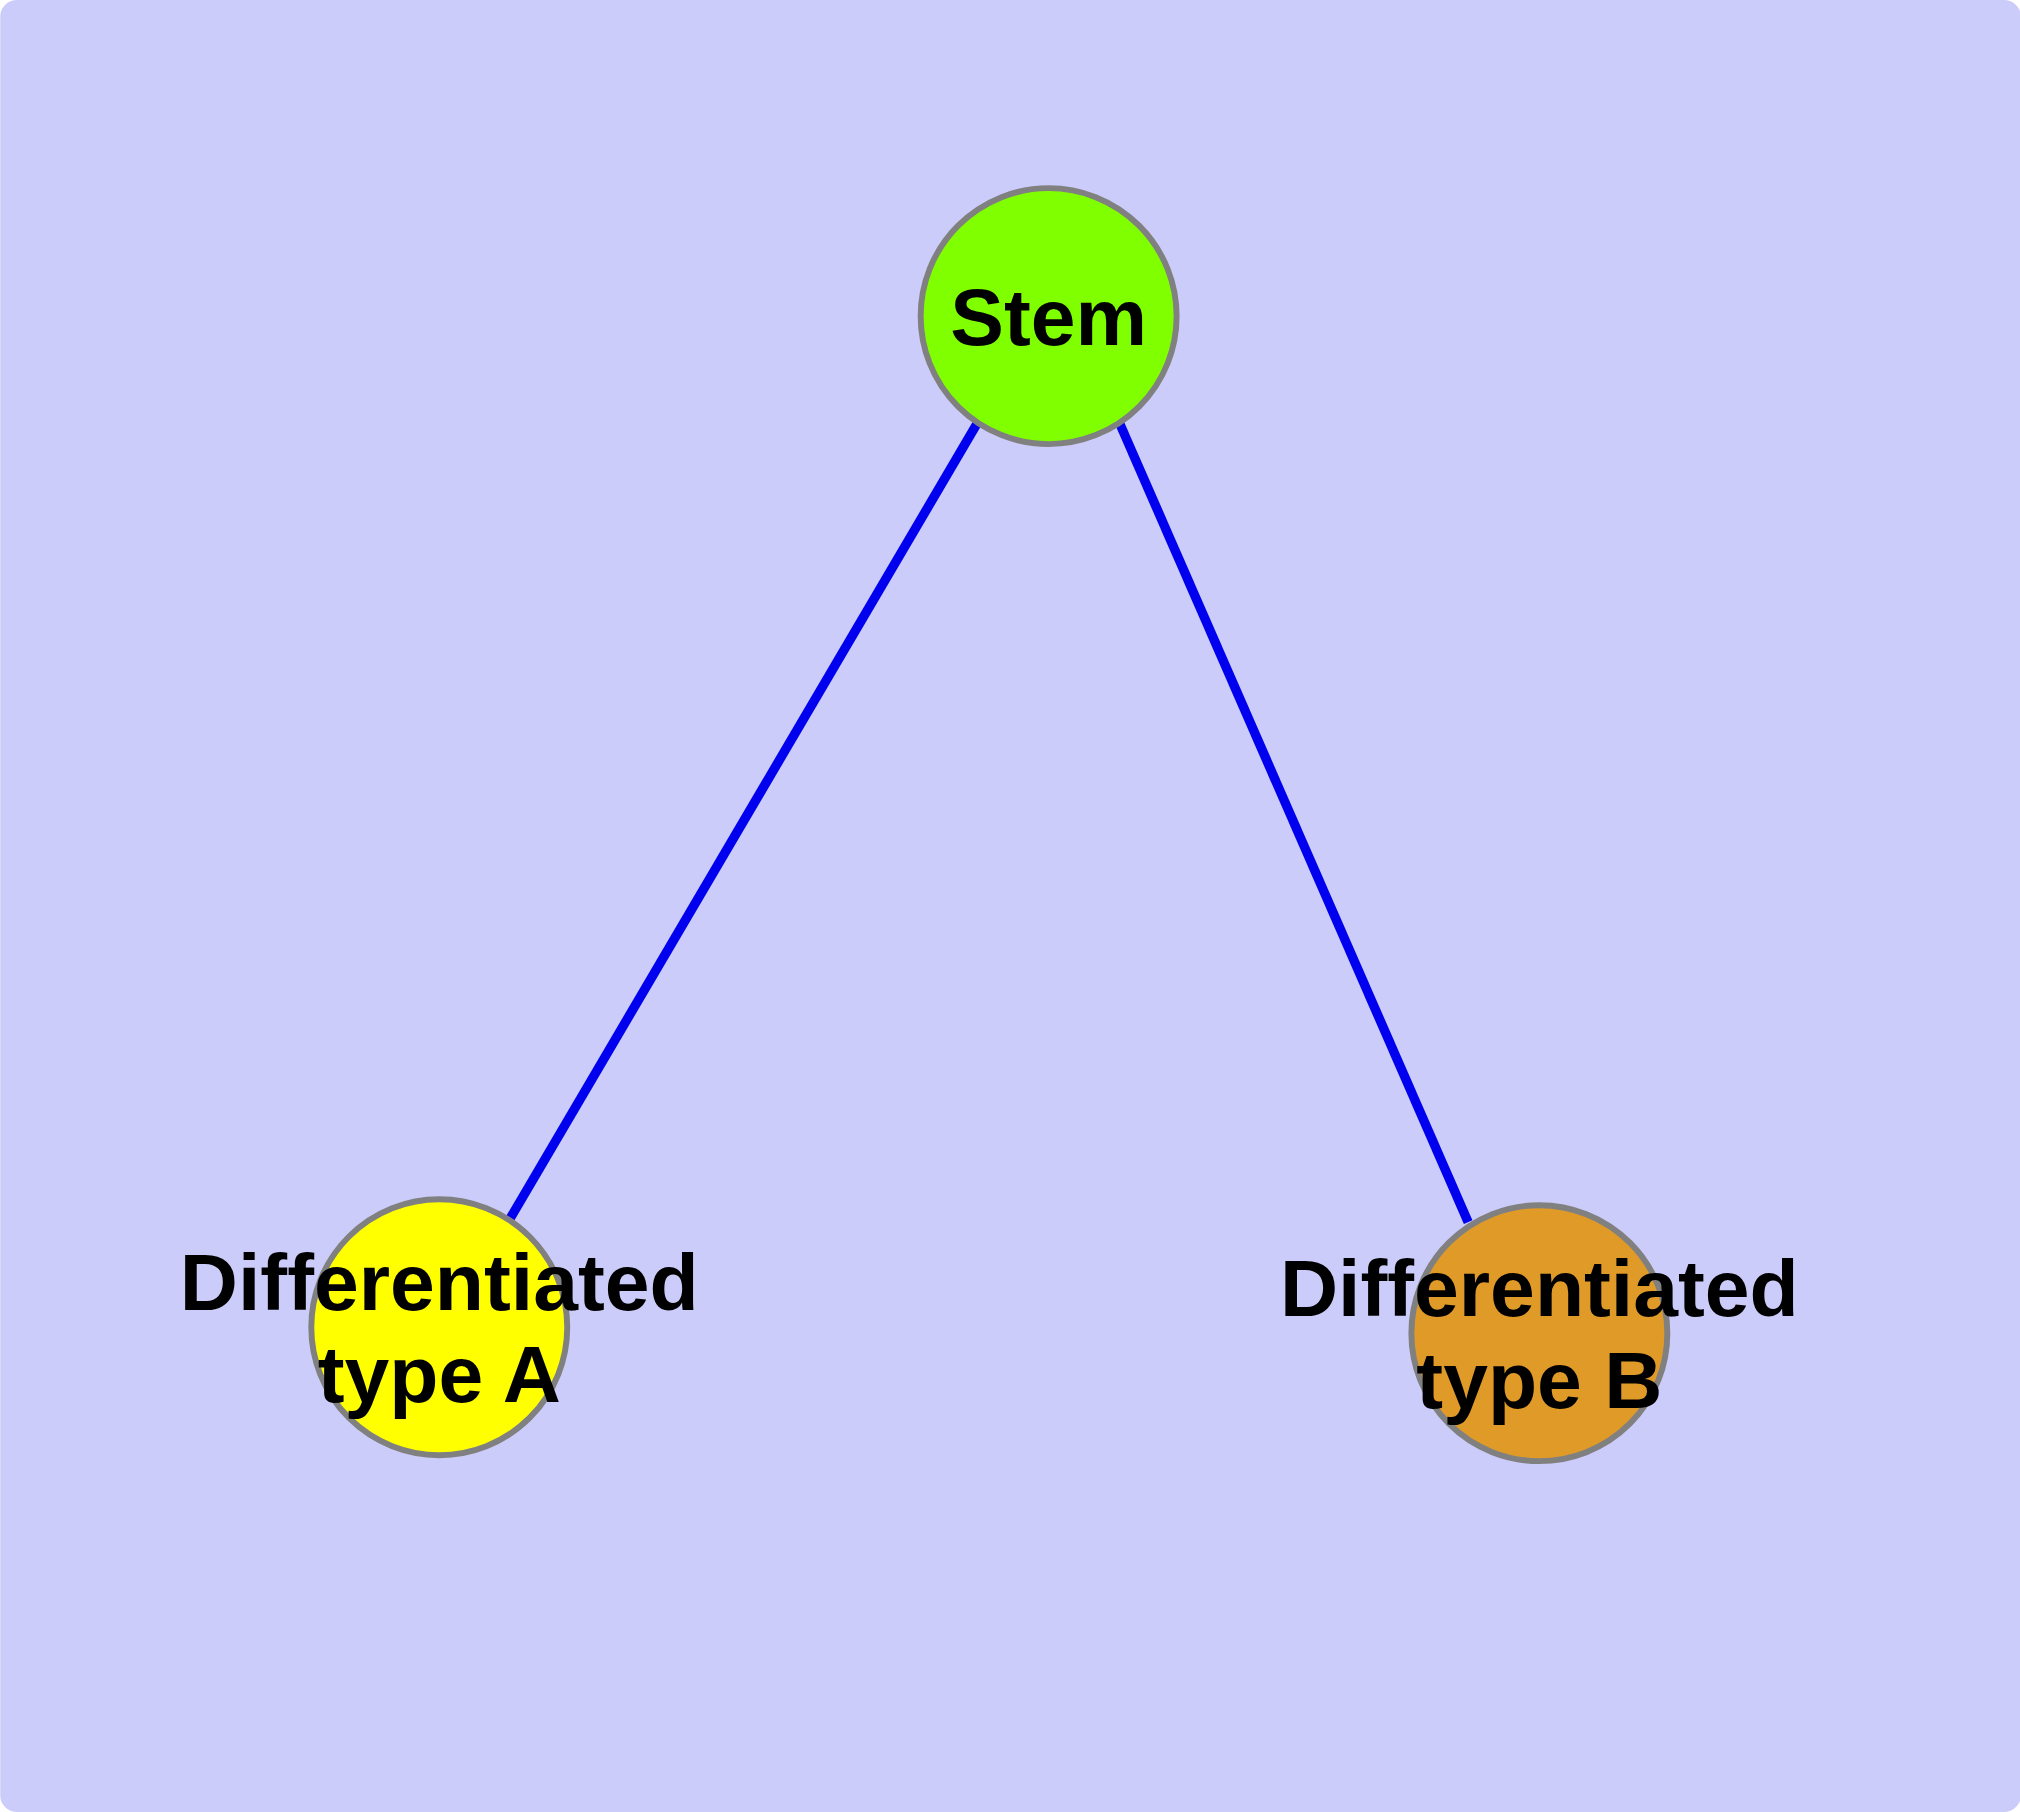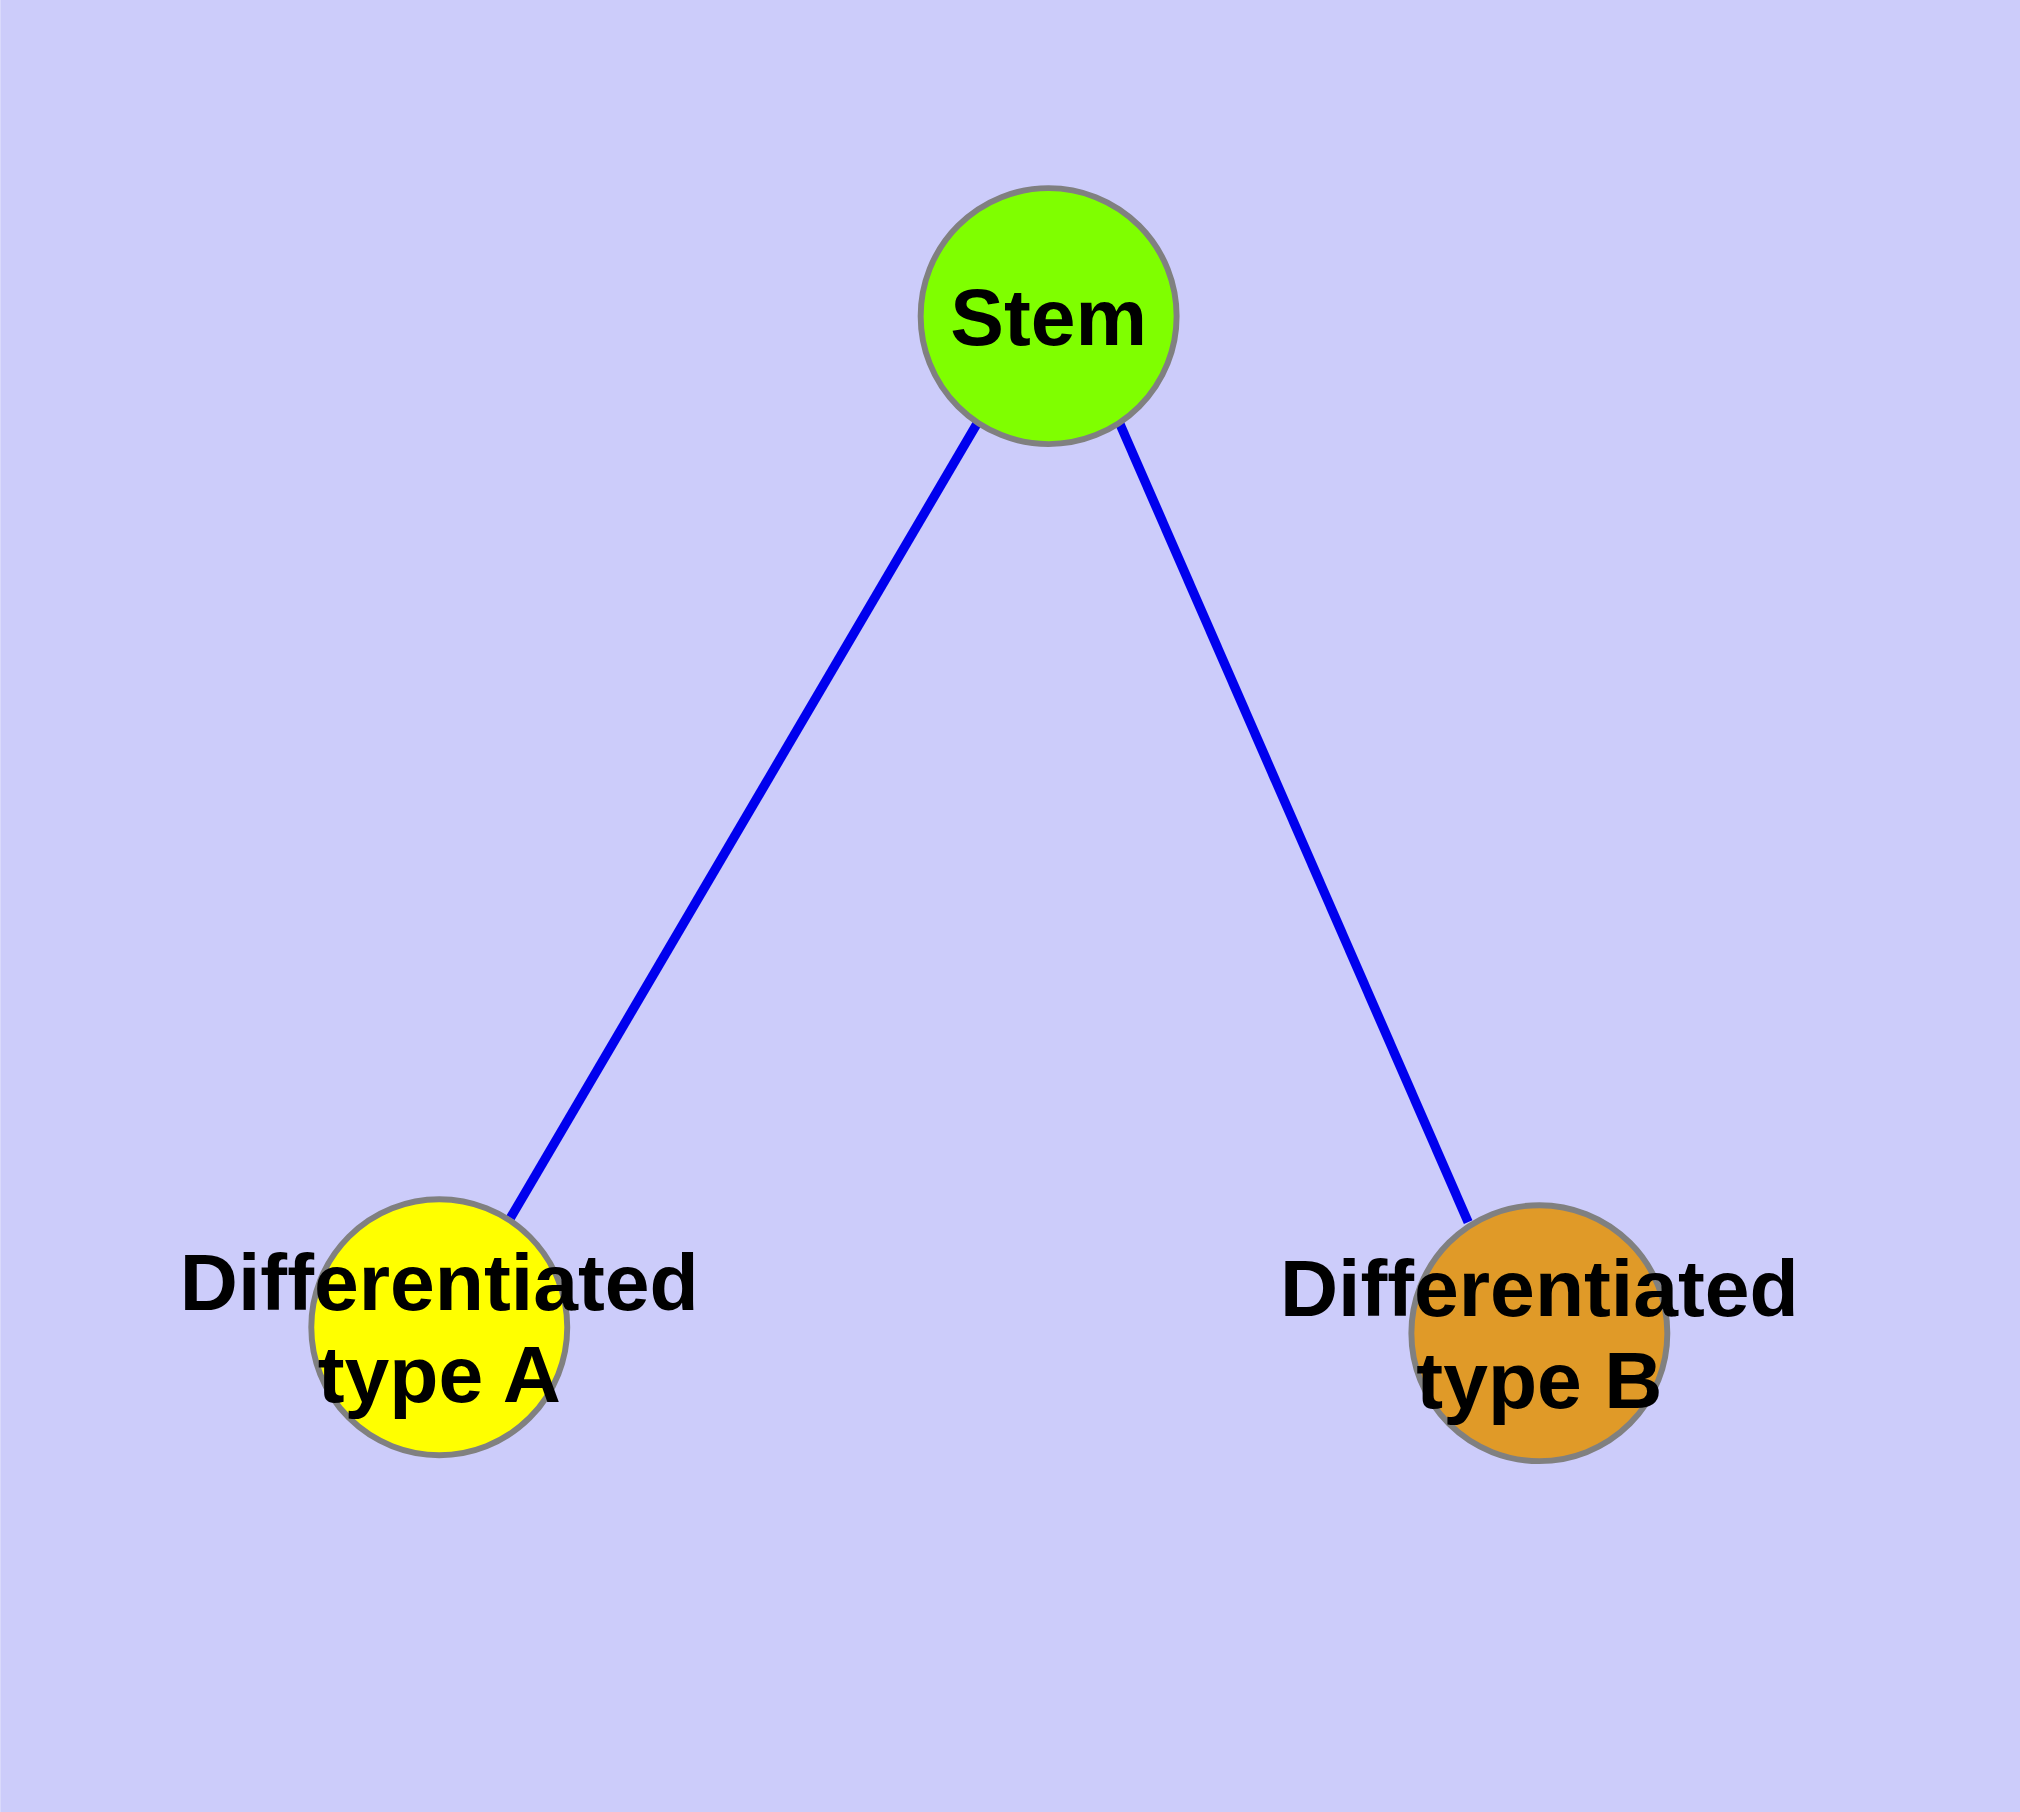--- a/index.html
+++ b/index.html
@@ -36,21 +36,21 @@
     fill: #000000;
     text-anchor: middle;
     dominant-baseline: alphabetic;
     paint-order: normal;
     white-space: pre;
   }
 </style>
 </head>
 <body>
 
-<div id="canvas" style="width: 2021px; height: 1812px;">
+<div id="canvas" style="width: 2021px; height: 1812px; border-radius: 17px;">
   <svg id="graph-svg" viewBox="0 0 2384 2138" style="width: 2021px; height: 1812px;">
 
     <rect id="bg-rect" x="0" y="0" width="2384" height="2138" fill="#ccccfa"></rect>
 
     <g>
       <line class="edge-line" id="edge-stem-to-a" x1="1153" y1="499" x2="602" y2="1437" stroke="#0000ee" stroke-width="11"></line>
       <line class="edge-line" id="edge-stem-to-b" x1="1321" y1="500" x2="1732" y2="1442" stroke="#0000ee" stroke-width="11"></line>
     </g>
 
     <g>

